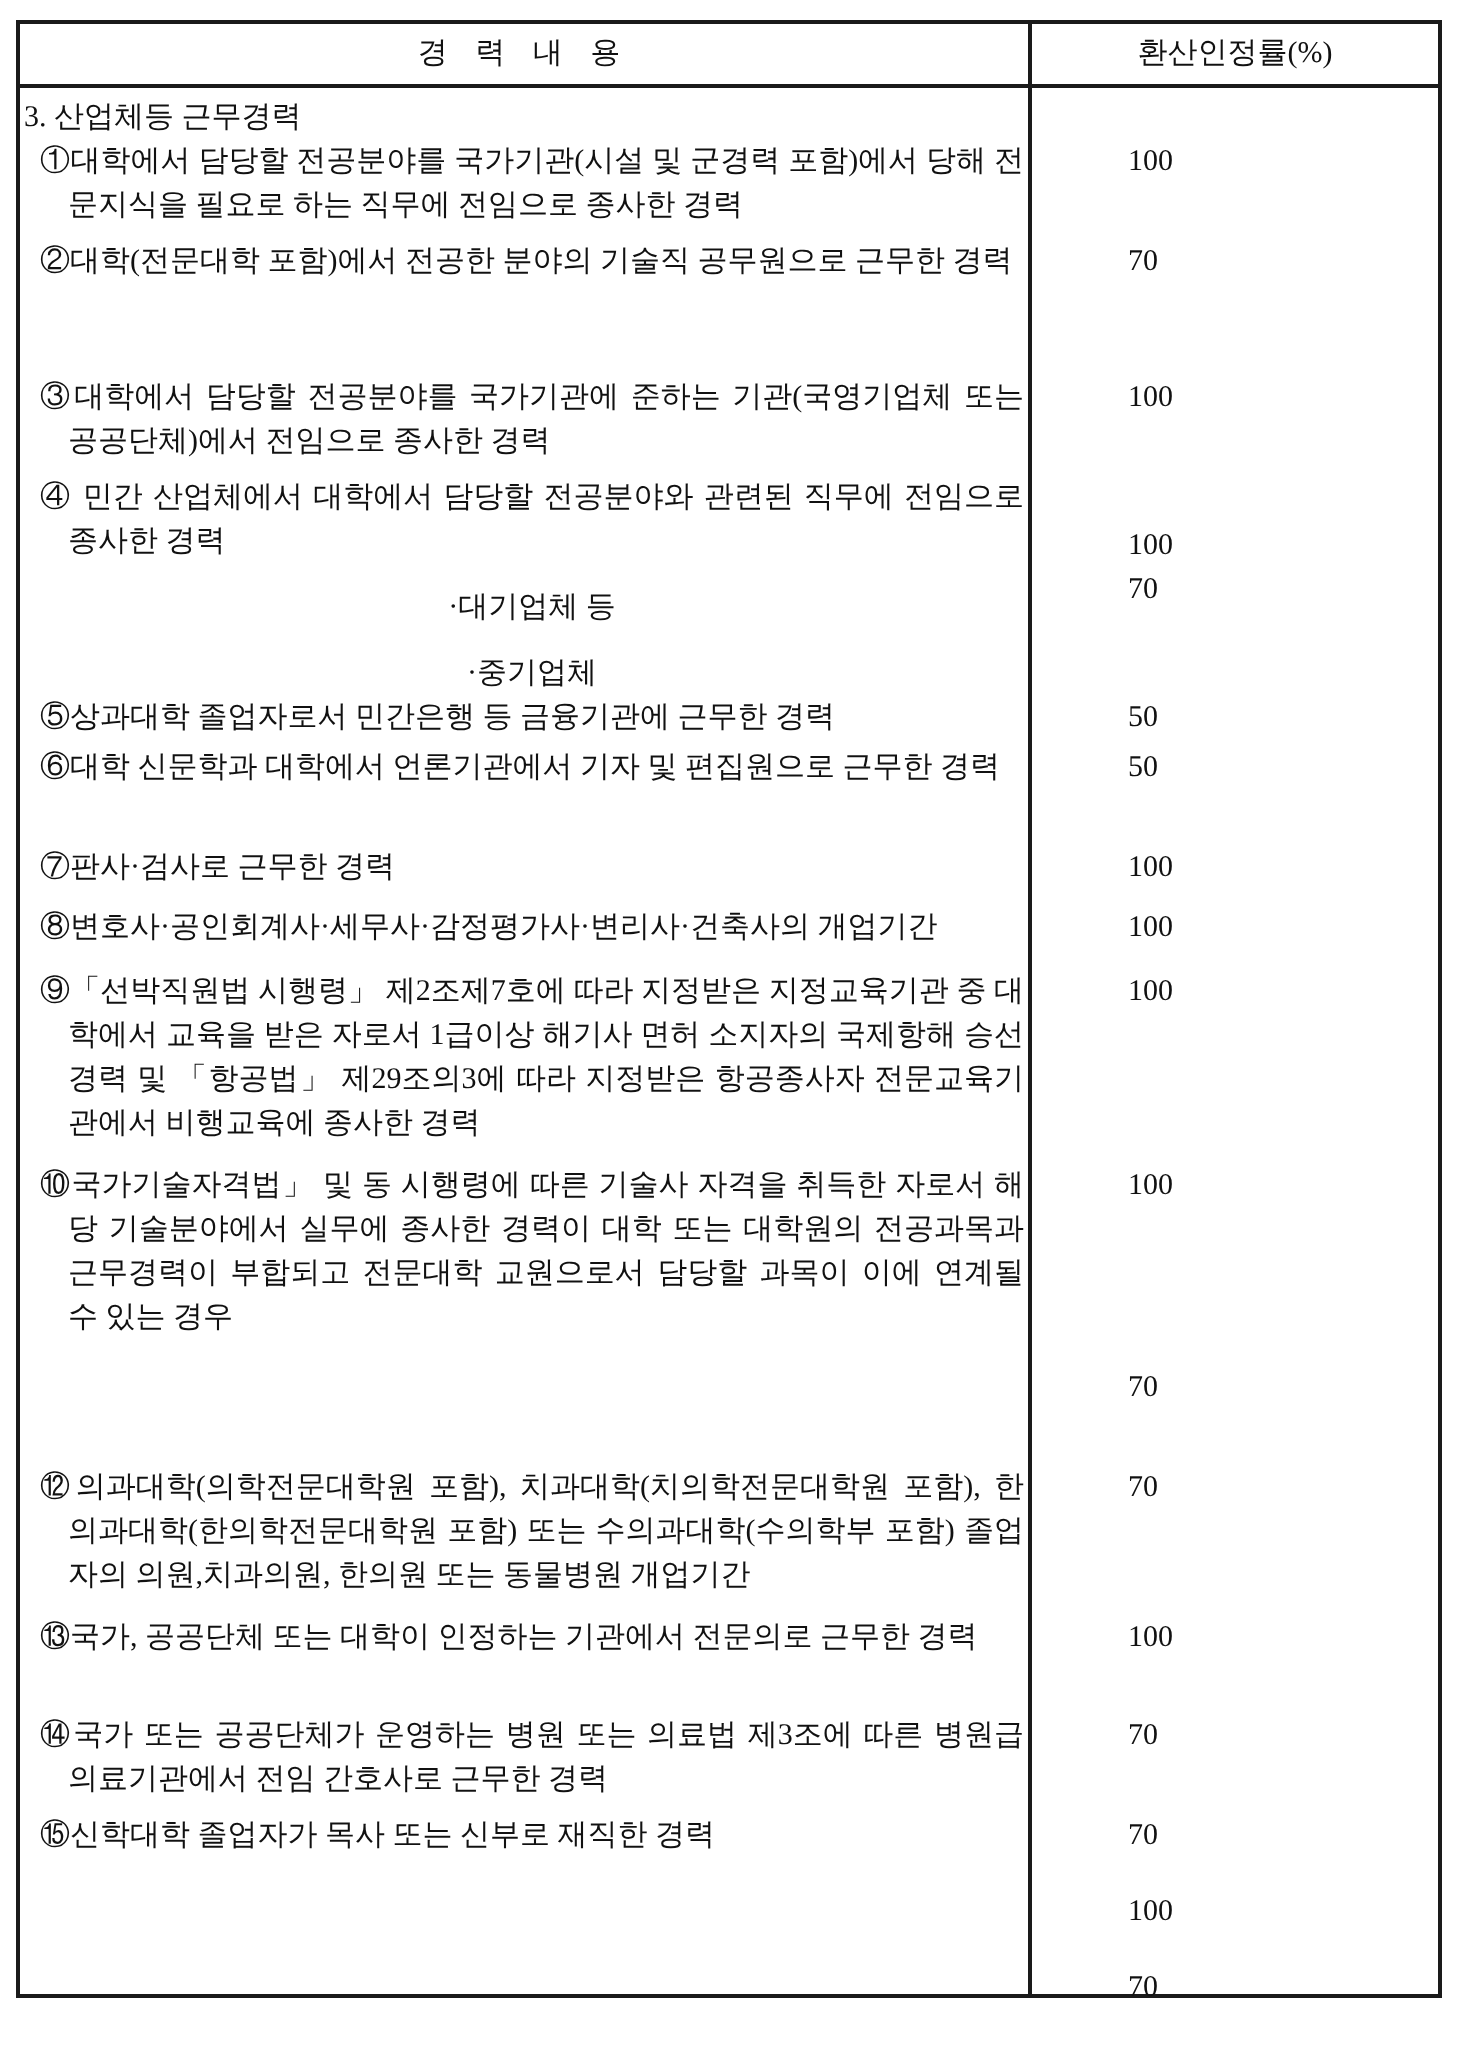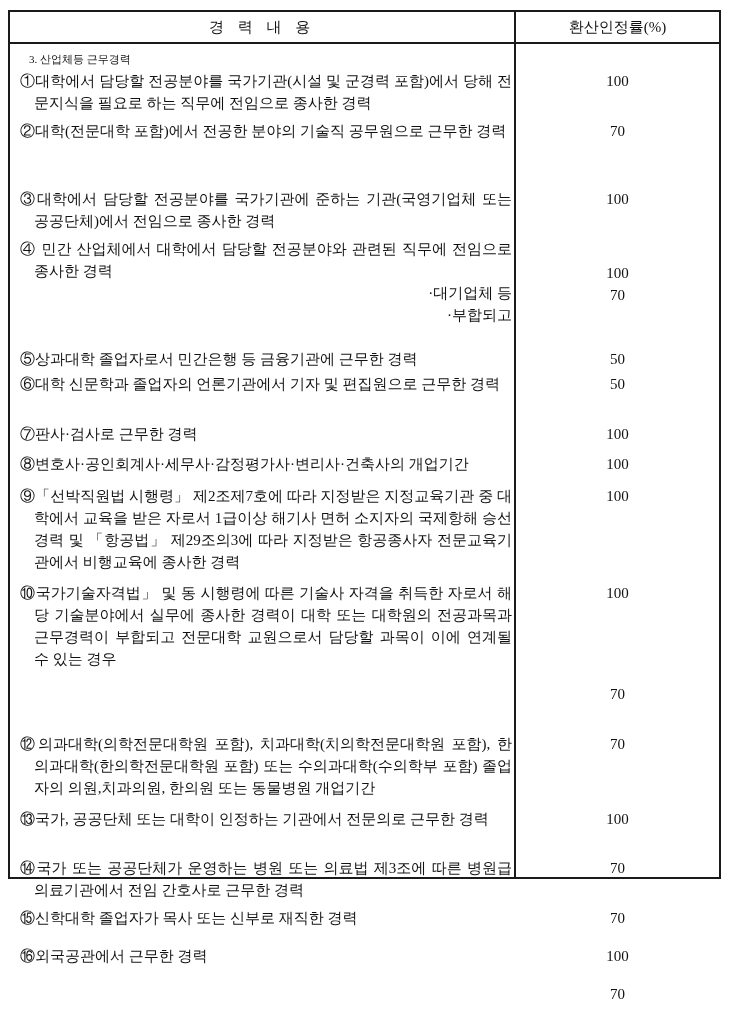--- a/index.html
+++ b/index.html
@@ -14,21 +14,21 @@
     width: 730px;
     height: 1030px;
     background: #ffffff;
     overflow: hidden;
   }
   .career-table {
     position: absolute;
     left: 8px;
     top: 10px;
     width: 713px;
-    height: 869px;
+    height: 989px;
     border: 2px solid #1a1a1a;
     box-sizing: border-box;
     display: flex;
     flex-direction: column;
     background: #ffffff;
   }
   .thead {
     flex: 0 0 auto;
     display: flex;
     height: 30px;
@@ -56,47 +56,49 @@
     border-right: 2px solid #1a1a1a;
     position: relative;
     box-sizing: border-box;
   }
   .col-right {
     flex: 1;
     position: relative;
   }
   .section-title {
     position: absolute;
-    left: 19px;
+    left: 2px;
     right: 2px;
-    font-size: 11px;
+    font-size: 15px;
     line-height: 22px;
   }
   .item {
     position: absolute;
     left: 2px;
     right: 2px;
     padding-left: 22px;
     text-indent: -14px;
     font-size: 15px;
     line-height: 22px;
     text-align: justify;
     word-break: break-all;
     box-sizing: border-box;
   }
   .sub-item {
-    text-align: right;
+    text-align: center;
+    margin-top: 11px;
   }
   .val {
     position: absolute;
     left: 0;
     right: 0;
-    text-align: center;
+    text-align: left;
     font-size: 15px;
     line-height: 22px;
+    padding-left: 48px;
   }
 </style>
 </head>
 <body>
 
 <div class="page">
   <div class="career-table">
 
     <div class="thead">
       <div class="th th-left">경 력 내 용</div>
@@ -110,45 +112,44 @@
 
         <div class="item" style="top:26px"><span>①</span><span>대학에서 담당할 전공분야를 국가기관(시설 및 군경력 포함)에서 당해 전문지식을 필요로 하는 직무에 전임으로 종사한 경력</span></div>
 
         <div class="item" style="top:76px"><span>②</span><span>대학(전문대학 포함)에서 전공한 분야의 기술직 공무원으로 근무한 경력</span></div>
 
         <div class="item" style="top:144px"><span>③</span><span>대학에서 담당할 전공분야를 국가기관에 준하는 기관(국영기업체 또는 공공단체)에서 전임으로 종사한 경력</span></div>
 
         <div class="item" style="top:194px">
           <span>④</span><span> 민간 산업체에서 대학에서 담당할 전공분야와 관련된 직무에 전임으로 종사한 경력</span>
           <div class="sub-item">·대기업체 등</div>
-          <div class="sub-item">·부합되고</div>
+          <div class="sub-item">·중기업체</div>
         </div>
 
         <div class="item" style="top:304px"><span>⑤</span><span>상과대학 졸업자로서 민간은행 등 금융기관에 근무한 경력</span></div>
 
-        <div class="item" style="top:329px"><span>⑥</span><span>대학 신문학과 졸업자의 언론기관에서 기자 및 편집원으로 근무한 경력</span></div>
+        <div class="item" style="top:329px"><span>⑥</span><span>대학 신문학과 대학에서 언론기관에서 기자 및 편집원으로 근무한 경력</span></div>
 
         <div class="item" style="top:379px"><span>⑦</span><span>판사·검사로 근무한 경력</span></div>
 
         <div class="item" style="top:409px"><span>⑧</span><span>변호사·공인회계사·세무사·감정평가사·변리사·건축사의 개업기간</span></div>
 
         <div class="item" style="top:441px"><span>⑨</span><span>「선박직원법 시행령」 제2조제7호에 따라 지정받은 지정교육기관 중 대학에서 교육을 받은 자로서 1급이상 해기사 면허 소지자의 국제항해 승선경력 및 「항공법」 제29조의3에 따라 지정받은 항공종사자 전문교육기관에서 비행교육에 종사한 경력</span></div>
 
         <div class="item" style="top:538px"><span>⑩</span><span>국가기술자격법」 및 동 시행령에 따른 기술사 자격을 취득한 자로서 해당 기술분야에서 실무에 종사한 경력이 대학 또는 대학원의 전공과목과 근무경력이 부합되고 전문대학 교원으로서 담당할 과목이 이에 연계될 수 있는 경우</span></div>
 
 
         <div class="item" style="top:689px"><span>⑫</span><span>의과대학(의학전문대학원 포함), 치과대학(치의학전문대학원 포함), 한의과대학(한의학전문대학원 포함) 또는 수의과대학(수의학부 포함) 졸업자의 의원,치과의원, 한의원 또는 동물병원 개업기간</span></div>
 
         <div class="item" style="top:764px"><span>⑬</span><span>국가, 공공단체 또는 대학이 인정하는 기관에서 전문의로 근무한 경력</span></div>
 
         <div class="item" style="top:813px"><span>⑭</span><span>국가 또는 공공단체가 운영하는 병원 또는 의료법 제3조에 따른 병원급 의료기관에서 전임 간호사로 근무한 경력</span></div>
 
         <div class="item" style="top:863px"><span>⑮</span><span>신학대학 졸업자가 목사 또는 신부로 재직한 경력</span></div>
 
-        <div class="item" style="top:901px"><span>⑯</span><span>외국공관에서 근무한 경력</span></div>
 
       </div>
 
       <div class="col-right">
         <div class="val" style="top:26px">100</div>
         <div class="val" style="top:76px">70</div>
         <div class="val" style="top:144px">100</div>
         <div class="val" style="top:218px">100</div>
         <div class="val" style="top:240px">70</div>
         <div class="val" style="top:304px">50</div>

